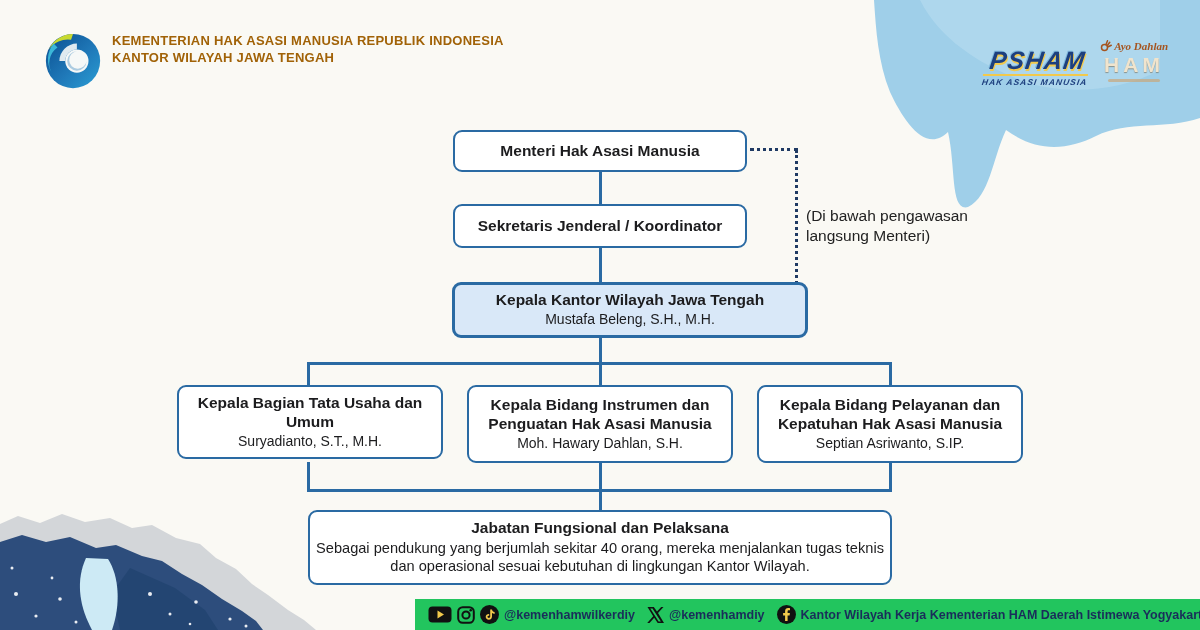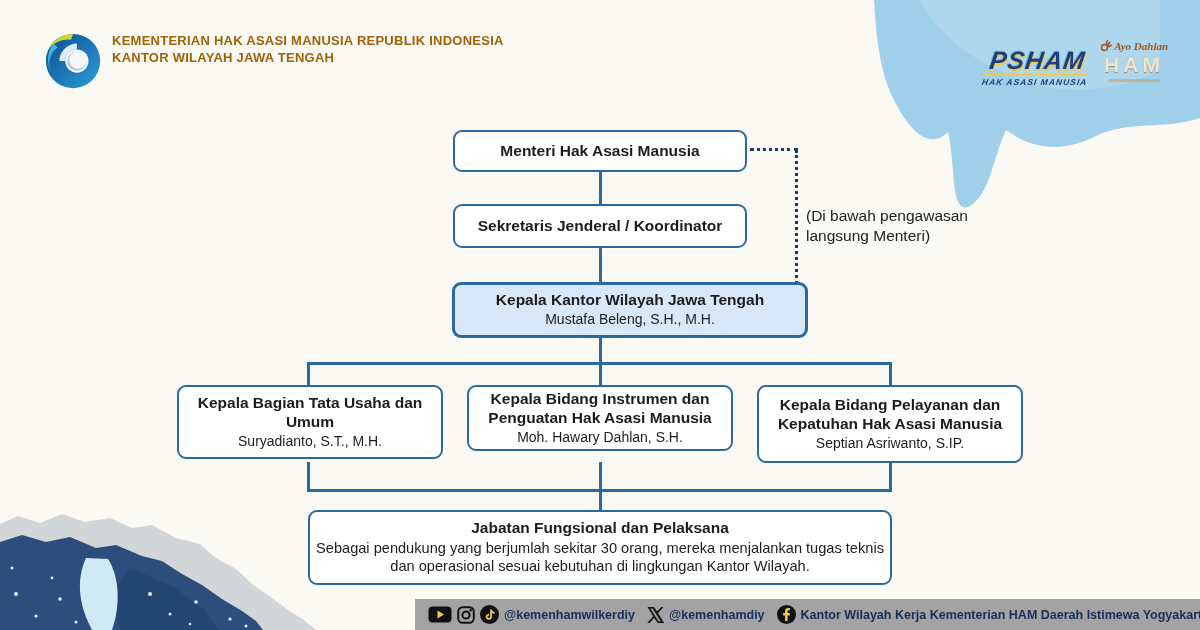--- a/index.html
+++ b/index.html
@@ -32,38 +32,38 @@
   .node{position:absolute;background:#fff;border:2.5px solid #2a6aa3;border-radius:9px;
     display:flex;flex-direction:column;justify-content:center;align-items:center;
     text-align:center;box-sizing:border-box;padding:2px 4px;}
   .node .t{font-weight:bold;font-size:15.5px;line-height:1.22;}
   .node .n{font-size:14px;line-height:1.25;margin-top:1px;}
   .node.hl{background:#d9e8f8;border-width:3px;}
   #n-menteri{left:453px;top:130px;width:294px;height:42px;}
   #n-sekretaris{left:453px;top:204px;width:294px;height:44px;}
   #n-kepala{left:452px;top:282px;width:356px;height:56px;}
   #n-div0{left:177px;top:385px;width:266px;height:74px;}
-  #n-div1{left:467px;top:385px;width:266px;height:66px;}
+  #n-div1{left:467px;top:385px;width:266px;height:78px;}
   #n-div2{left:757px;top:385px;width:266px;height:78px;}
   #n-fung{left:308px;top:510px;width:584px;height:75px;}
   #n-fung .n{font-size:14.6px;}
   
   .vline,.hline{position:absolute;background:#2a6aa3;}
   .vline{width:3px;}
   .hline{height:3px;}
   
   .dot-h{position:absolute;border-top:3px dotted #1f3a63;}
   .dot-v{position:absolute;border-left:3px dotted #1f3a63;}
   .arrow-left{position:absolute;width:0;height:0;
     border-top:7px solid transparent;border-bottom:7px solid transparent;
     border-right:13px solid #1f3a63;}
   .annotation{position:absolute;left:806px;top:206px;width:175px;
     font-size:15.5px;line-height:1.28;color:#222;}
   
-  .footer{position:absolute;left:415px;right:0;top:599px;bottom:0;background:#a3a3a3;
+  .footer{position:absolute;left:415px;right:0;top:599px;bottom:0;background:#22c55e;
     display:flex;align-items:center;padding-left:13px;gap:6px;
     color:#1a2d5a;font-weight:bold;font-size:12.5px;white-space:nowrap;}
   .footer .grp{display:flex;align-items:center;gap:5px;}
   .footer .sep{width:12px;}
   .icn{display:block;}
 </style>
 </head>
 <body>
 
 <div id="stage">
@@ -170,21 +170,21 @@
   <div class="node" id="n-div1">
     <div class="t">Kepala Bidang Instrumen dan Penguatan Hak Asasi Manusia</div>
     <div class="n">Moh. Hawary Dahlan, S.H.</div>
   </div>
   <div class="node" id="n-div2">
     <div class="t">Kepala Bidang Pelayanan dan Kepatuhan Hak Asasi Manusia</div>
     <div class="n">Septian Asriwanto, S.IP.</div>
   </div>
   <div class="node" id="n-fung">
     <div class="t">Jabatan Fungsional dan Pelaksana</div>
-    <div class="n">Sebagai pendukung yang berjumlah sekitar 30 orang, mereka menjalankan tugas teknis dan operasional sesuai kebutuhan di lingkungan Kantor Wilayah.</div>
+    <div class="n">Sebagai pendukung yang berjumlah sekitar 40 orang, mereka menjalankan tugas teknis dan operasional sesuai kebutuhan di lingkungan Kantor Wilayah.</div>
   </div>
 
   <div class="footer">
     <div class="grp">
       <svg class="icn" width="24" height="17" viewBox="0 0 24 17">
         <rect x="0.5" y="0.5" width="23" height="16" rx="4" fill="#111111"></rect>
         <path d="M9.5,4.5 L16,8.5 L9.5,12.5 Z" fill="#f2c94c"></path>
       </svg>
       <svg class="icn" width="18" height="18" viewBox="0 0 18 18">
         <rect x="1.2" y="1.2" width="15.6" height="15.6" rx="4.5" fill="none" stroke="#111111" stroke-width="2"></rect>

